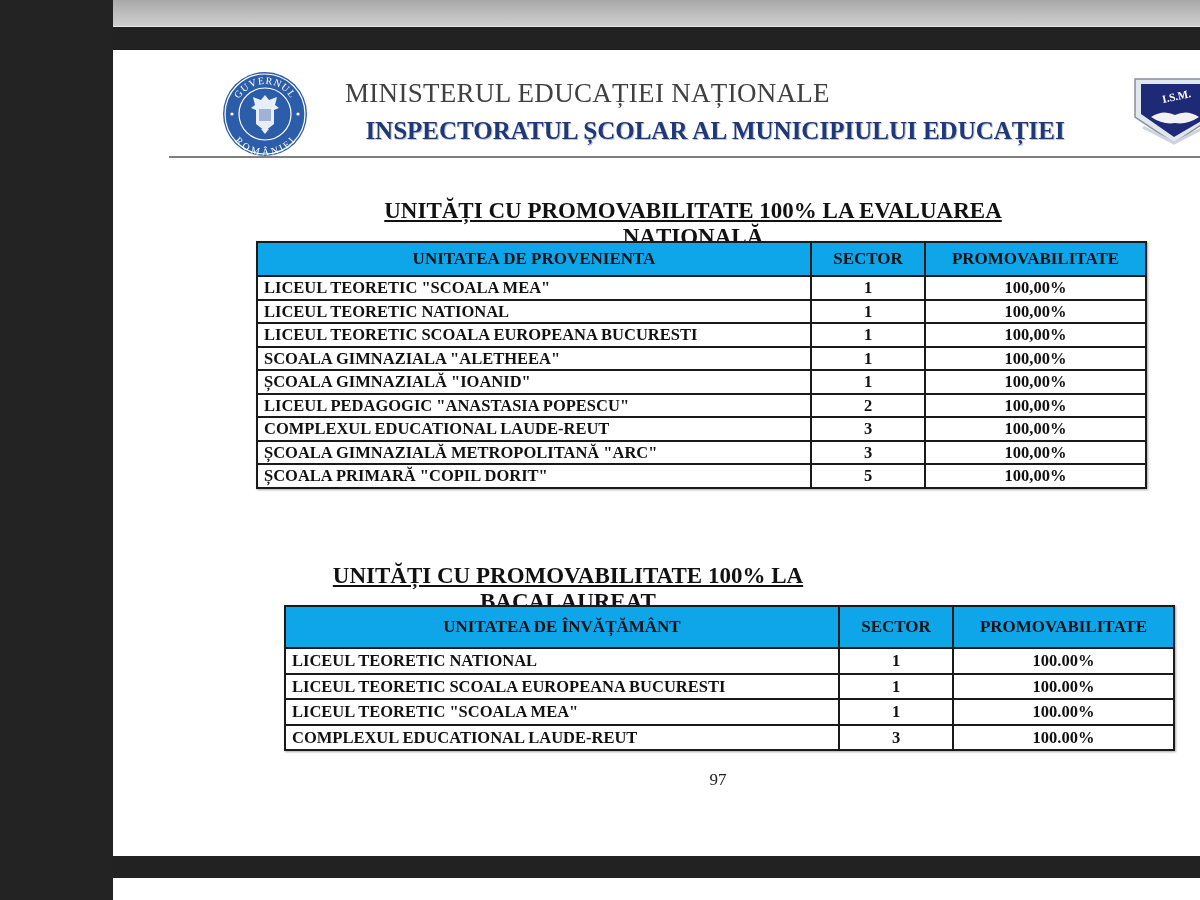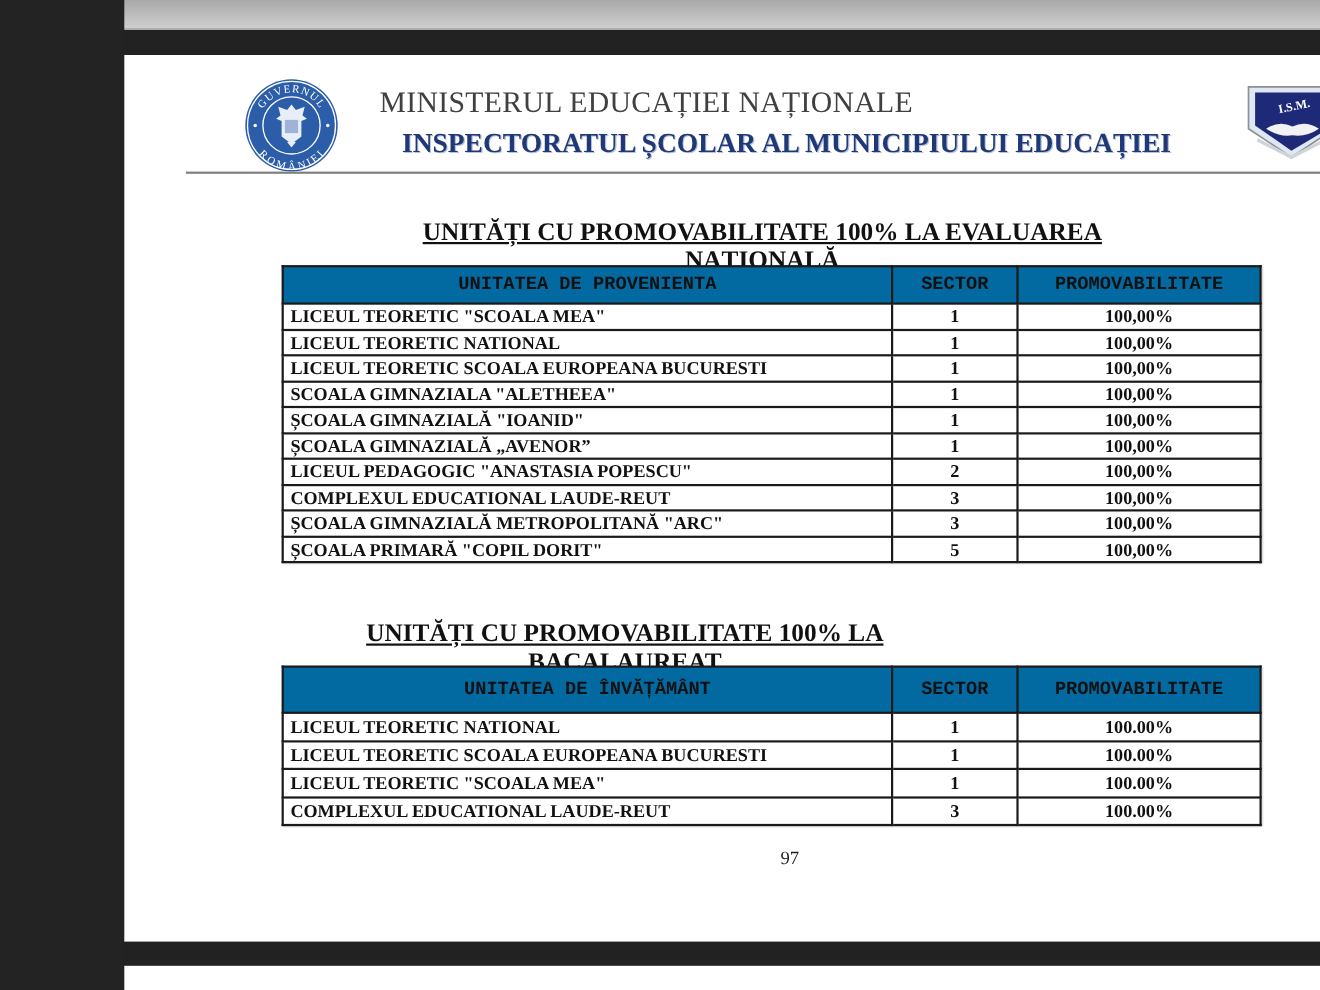--- a/index.html
+++ b/index.html
@@ -56,32 +56,32 @@
   
   table.data {
     position: absolute; left: 143px; border-collapse: collapse;
     font-weight: bold; color: #111;
     box-shadow: 1px 1px 2px rgba(0,0,0,0.35);
   }
   table.data th, table.data td {
     border: 2px solid #1a1a1a; padding: 0 6px; white-space: nowrap;
   }
   table.data th {
-    background: #0369a1; font-size: 17px; text-align: center; font-family: Liberation Mono, monospace;
+    background: #0ea5e9; font-size: 17px; text-align: center;
   }
   table.data td { font-size: 16.5px; }
   table.data td.name { text-align: left; }
   table.data td.num { text-align: center; }
   .col-name { width: 540px; }
   .col-sector { width: 100px; }
   .col-prom { width: 207px; }
   .t1 { top: 191px; }
   .t1 th { height: 32px; }
   .t1 td { height: 21.5px; line-height: 19px; }
-  .t2 { top: 555px; }
+  .t2 { top: 555px; margin-left: 28px; }
   .t2 th { height: 40px; }
   .t2 td { height: 23.5px; line-height: 21px; }
   .page-number {
     position: absolute; left: 560px; top: 720px; width: 90px; text-align: center;
     font-size: 17px; color: #222;
   }
 </style>
 </head>
 <body>
 
@@ -155,25 +155,20 @@
           <td class="name">SCOALA GIMNAZIALA "ALETHEEA"</td>
           <td class="num">1</td>
           <td class="num">100,00%</td>
         </tr>
         <tr>
           <td class="name">ȘCOALA GIMNAZIALĂ "IOANID"</td>
           <td class="num">1</td>
           <td class="num">100,00%</td>
         </tr>
         <tr>
-          <td class="name">ȘCOALA GIMNAZIALĂ „AVENOR”</td>
-          <td class="num">1</td>
-          <td class="num">100,00%</td>
-        </tr>
-        <tr>
           <td class="name">LICEUL PEDAGOGIC "ANASTASIA POPESCU"</td>
           <td class="num">2</td>
           <td class="num">100,00%</td>
         </tr>
         <tr>
           <td class="name">COMPLEXUL EDUCATIONAL LAUDE-REUT</td>
           <td class="num">3</td>
           <td class="num">100,00%</td>
         </tr>
         <tr>

